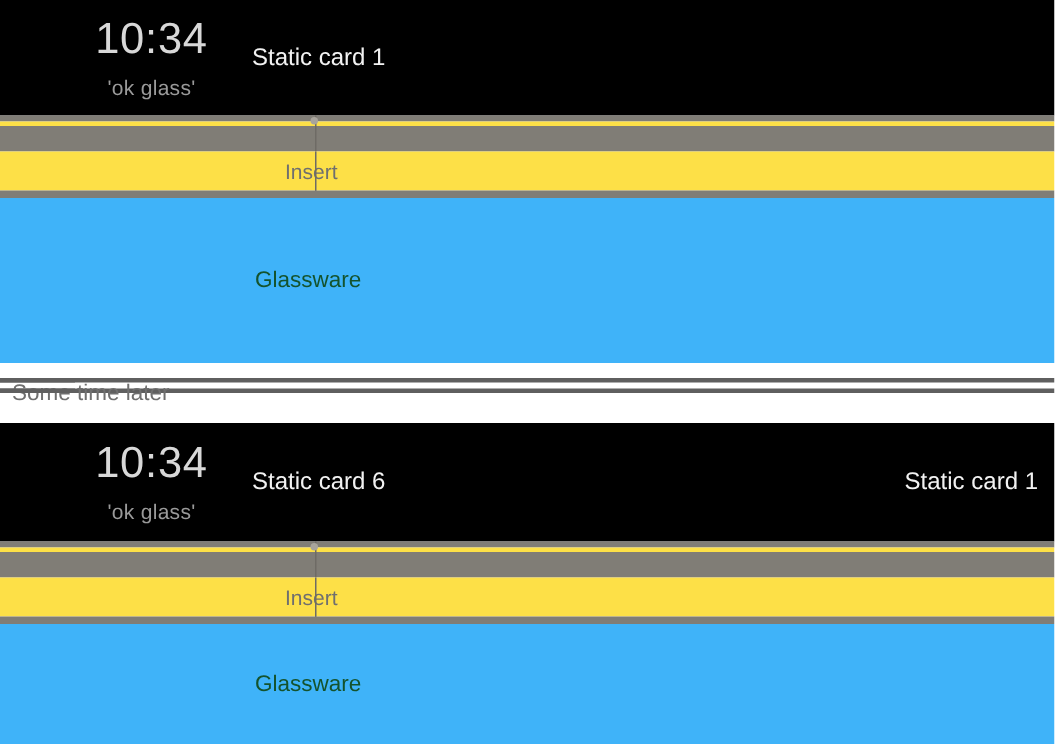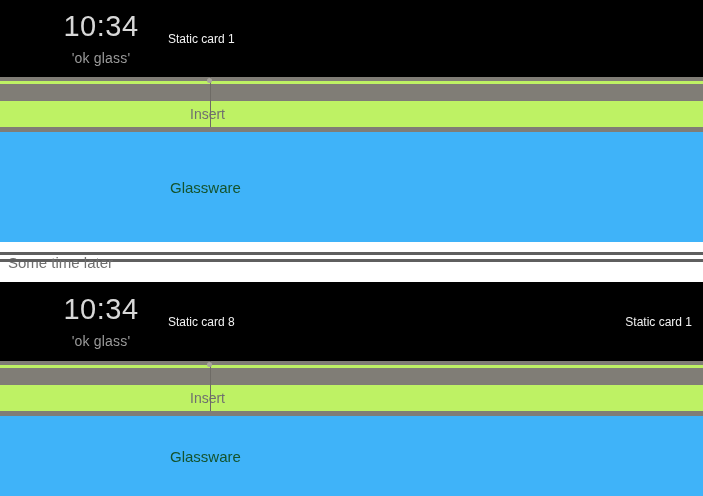--- a/index.html
+++ b/index.html
@@ -10,21 +10,21 @@
     overflow:hidden;
     position:relative;
   }
   .stage{position:relative;width:703px;height:496px;overflow:hidden;}
 
   
   .band{position:absolute;left:0;width:703px;box-sizing:border-box;}
 
   .band-black{background:#000000;text-align:center;}
   .band-gray{background:#807d76;}
-  .band-white{background:#bef264;}
+  .band-white{background:#fde047;}
   .band-blue{background:#3fb3f9;}
 
   
   .clockwrap{
     position:absolute;
     left:36px;top:0;
     width:130px;height:100%;
     display:flex;flex-direction:column;
     align-items:center;justify-content:center;
   }
@@ -38,21 +38,21 @@
   .okglass{
     color:#9a9a9a;
     font-size:14px;
     margin-top:9px;
     letter-spacing:0.2px;
   }
 
   .card-label{
     position:absolute;
     color:#f2f2f2;
-    font-size:12px;
+    font-size:16px;
     top:50%;
     transform:translateY(-50%);
     white-space:nowrap;
   }
   .card-label.c1{left:168px;}
   .card-label.right{right:11px;}
 
   
   .insert-label{
     position:absolute;
@@ -157,21 +157,21 @@
     <div class="sep-label">Some time later</div>
     <div class="sep-rule-short" style="top:10px;"></div>
     <div class="sep-rule-short" style="top:17px;"></div>
   </div>
 
   <div class="band band-black" style="top:282px;height:79px;">
     <div class="clockwrap">
       <div class="clock">10:34</div>
       <div class="okglass">'ok glass'</div>
     </div>
-    <div class="card-label c1">Static card 8</div>
+    <div class="card-label c1">Static card 6</div>
     <div class="card-label right">Static card 1</div>
   </div>
 
   <div class="band band-gray" style="top:361px;height:4px;"></div>
   <div class="band band-white" style="top:365px;height:3px;"></div>
   <div class="band band-gray" style="top:368px;height:17px;"></div>
 
   <div class="tick" style="top:361px;height:24px;"></div>
   <div class="tick-dot" style="top:362px;"></div>
 

